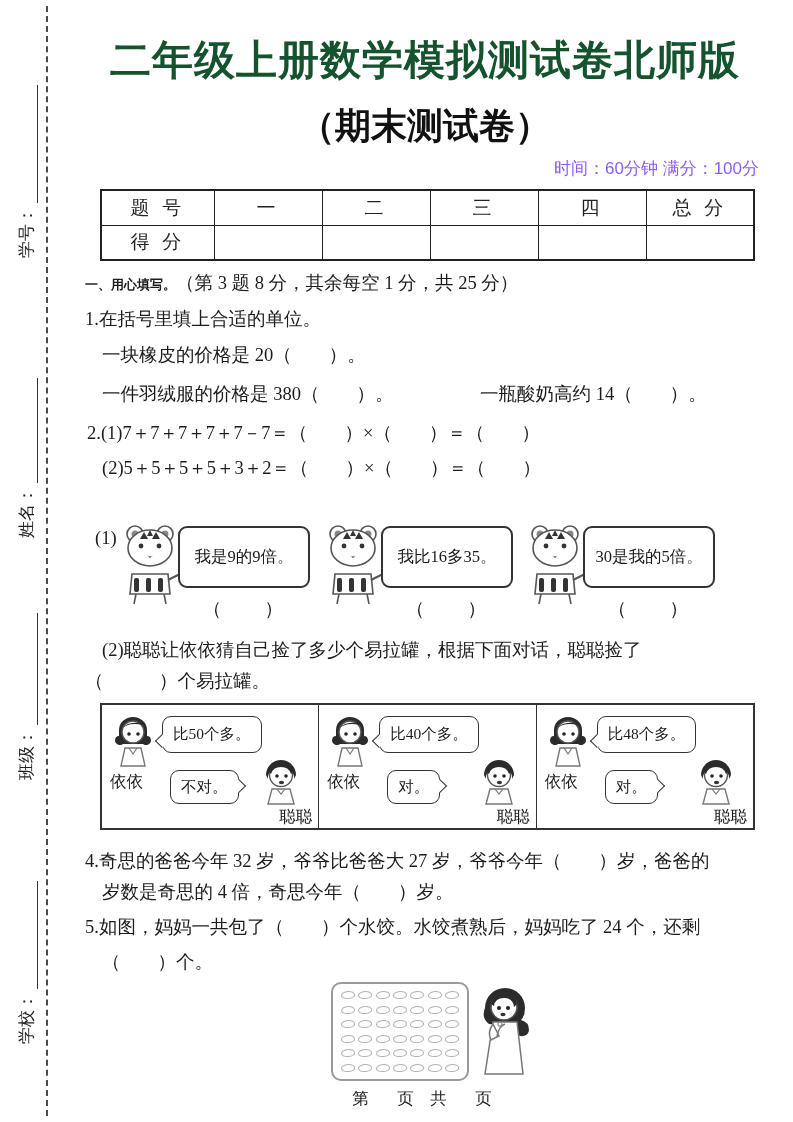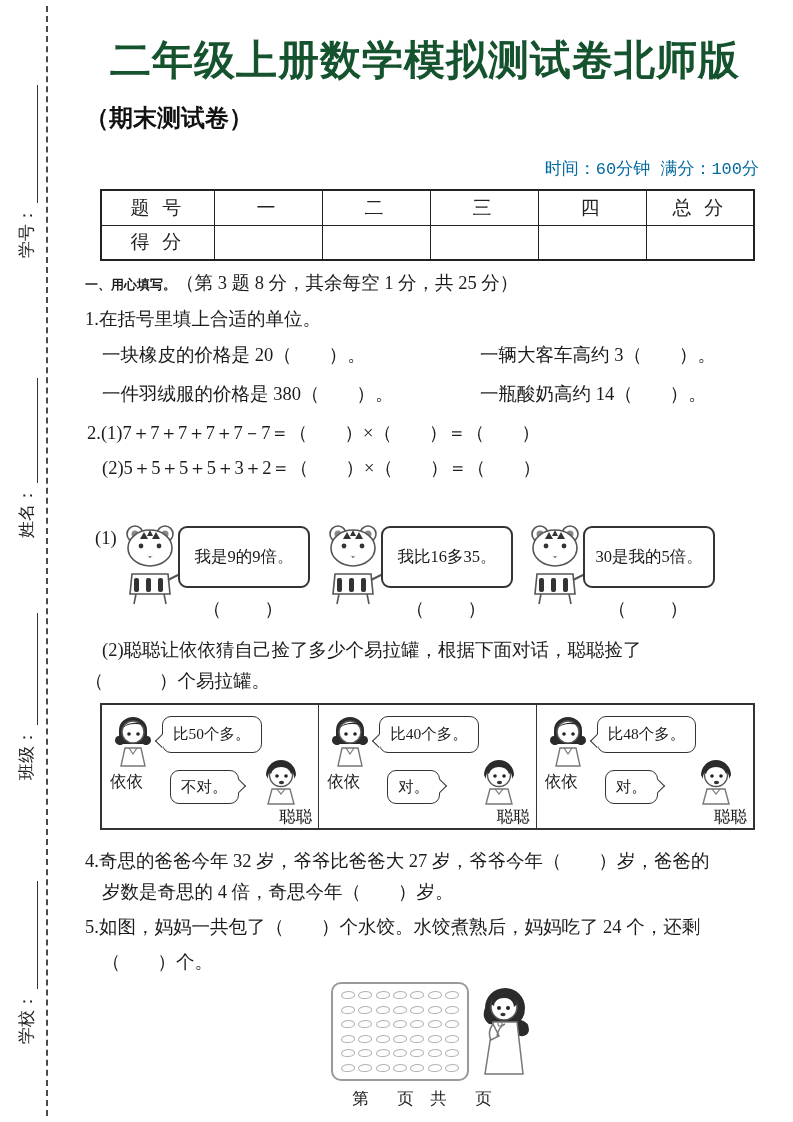--- a/index.html
+++ b/index.html
@@ -27,27 +27,27 @@
   #f-banji { top:780px; } #f-banji .blank { width:112px; }
   #f-xuexiao { top:1044px; } #f-xuexiao .blank { width:108px; }
   
   .main { position:absolute; left:85px; top:0; width:680px; height:1122px; }
   .title {
     position:absolute; top:33px; left:0; width:100%; text-align:center;
     font-family:"Liberation Sans","DejaVu Sans",sans-serif;
     font-weight:bold; font-size:41px; letter-spacing:1px; color:#14532d;
   }
   .subtitle {
-    position:absolute; top:102px; left:0; width:100%; 
+    position:absolute; top:102px; left:0; width:100%; text-align:center;
     font-family:"Liberation Sans","DejaVu Sans",sans-serif;
-    font-weight:bold; font-size:24px; color:#111;
+    font-weight:bold; font-size:36px; color:#111;
   }
   .meta {
-    position:absolute; top:157px; right:6px; font-size:17px; color:#0369a1;
-    font-family:Liberation Mono, monospace;
+    position:absolute; top:157px; right:6px; font-size:17px; color:#8b5cf6;
+    font-family:Liberation Sans, sans-serif;
   }
   
   .score-table {
     position:absolute; top:189px; left:15px; width:655px;
     border-collapse:collapse; table-layout:fixed;
     font-size:19px; color:#222; text-align:center;border-radius:12px;
   }
   .score-table td {
     border:1px solid #222; height:35px; letter-spacing:4px; padding:0;
   }
@@ -175,21 +175,20 @@
     </tbody>
       </table>
 
     <div class="tline" style="top:270px;">
       <span class="bold-part">一、用心填写。</span><span>（第 3 题 8 分，其余每空 1 分，共 25 分）</span>
     </div>
 
     <div class="tline" style="top:306px;">1.在括号里填上合适的单位。</div>
     <div class="pair" style="top:342px;">
       <span class="lcol">一块橡皮的价格是 20（　　）。</span>
-      <span class="rcol">一辆大客车高约 3（　　）。</span>
     </div>
     <div class="pair" style="top:381px;">
       <span class="lcol">一件羽绒服的价格是 380（　　）。</span>
       <span class="rcol">一瓶酸奶高约 14（　　）。</span>
     </div>
 
     <div class="tline" style="top:420px; left:2px;">2.(1)7＋7＋7＋7＋7－7＝（　　）×（　　）＝（　　）</div>
     <div class="tline" style="top:455px; left:17px;">(2)5＋5＋5＋5＋3＋2＝（　　）×（　　）＝（　　）</div>
 
 

